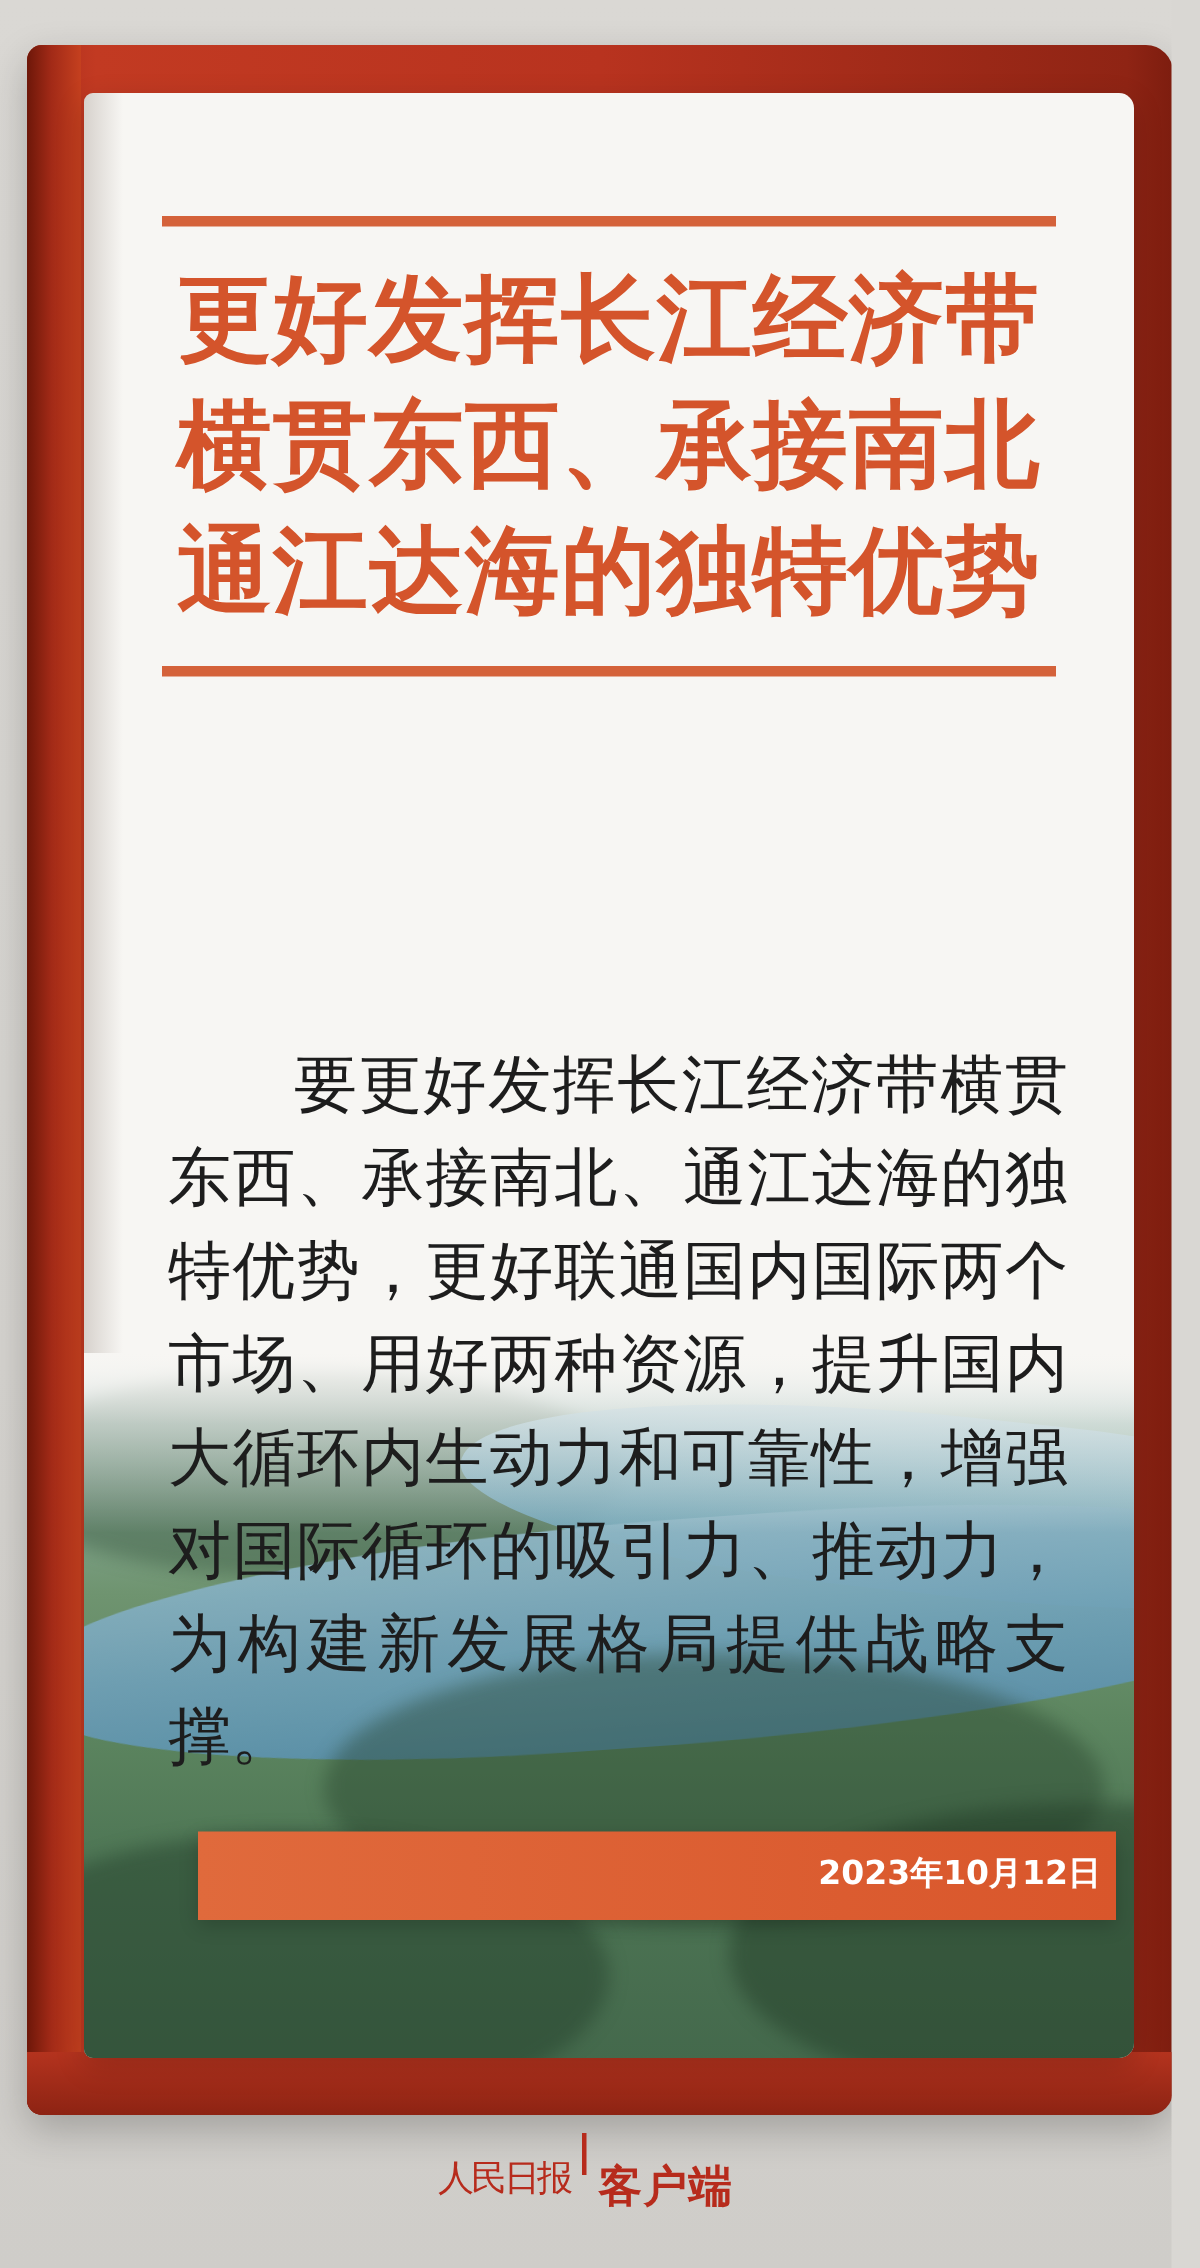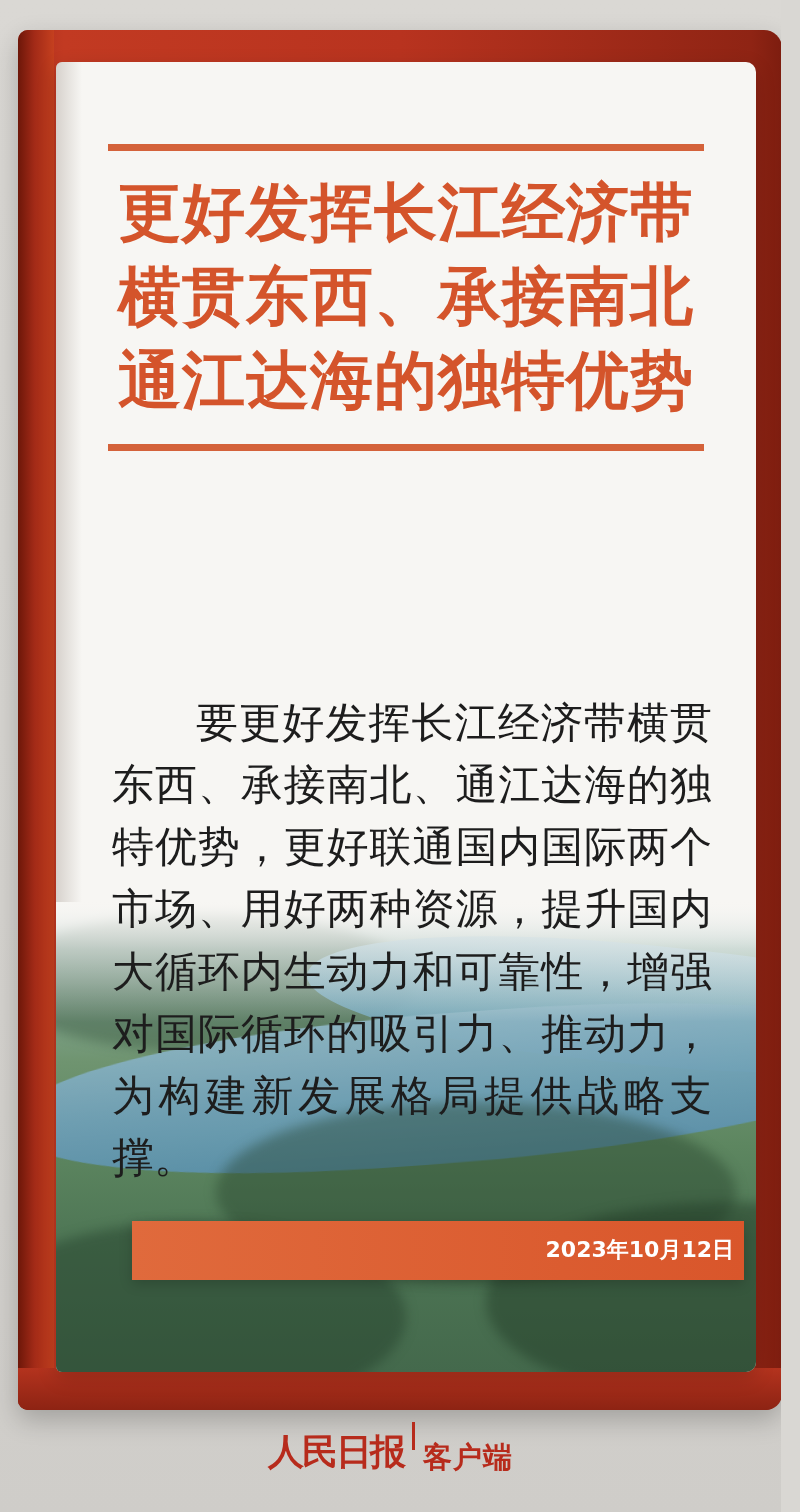--- a/index.html
+++ b/index.html
@@ -202,22 +202,22 @@
     gap: 10px;
   }
   .footer-mark {
     display: flex;
     align-items: center;
     gap: 8px;
   }
   .rd-logo {
     color: #b72b1c;
     font-family: "DejaVu Serif", "Liberation Serif", serif;
-    font-weight: 700;
-    font-size: 36px;
+    font-weight: 400;
+    font-size: 24px;
     letter-spacing: -2px;
     margin-top: 32px;
   }
   .divider-bar {
     width: 3px;
     height: 28px;
     background: #b72b1c;
     display: inline-block;
   }
   .footer-name {

